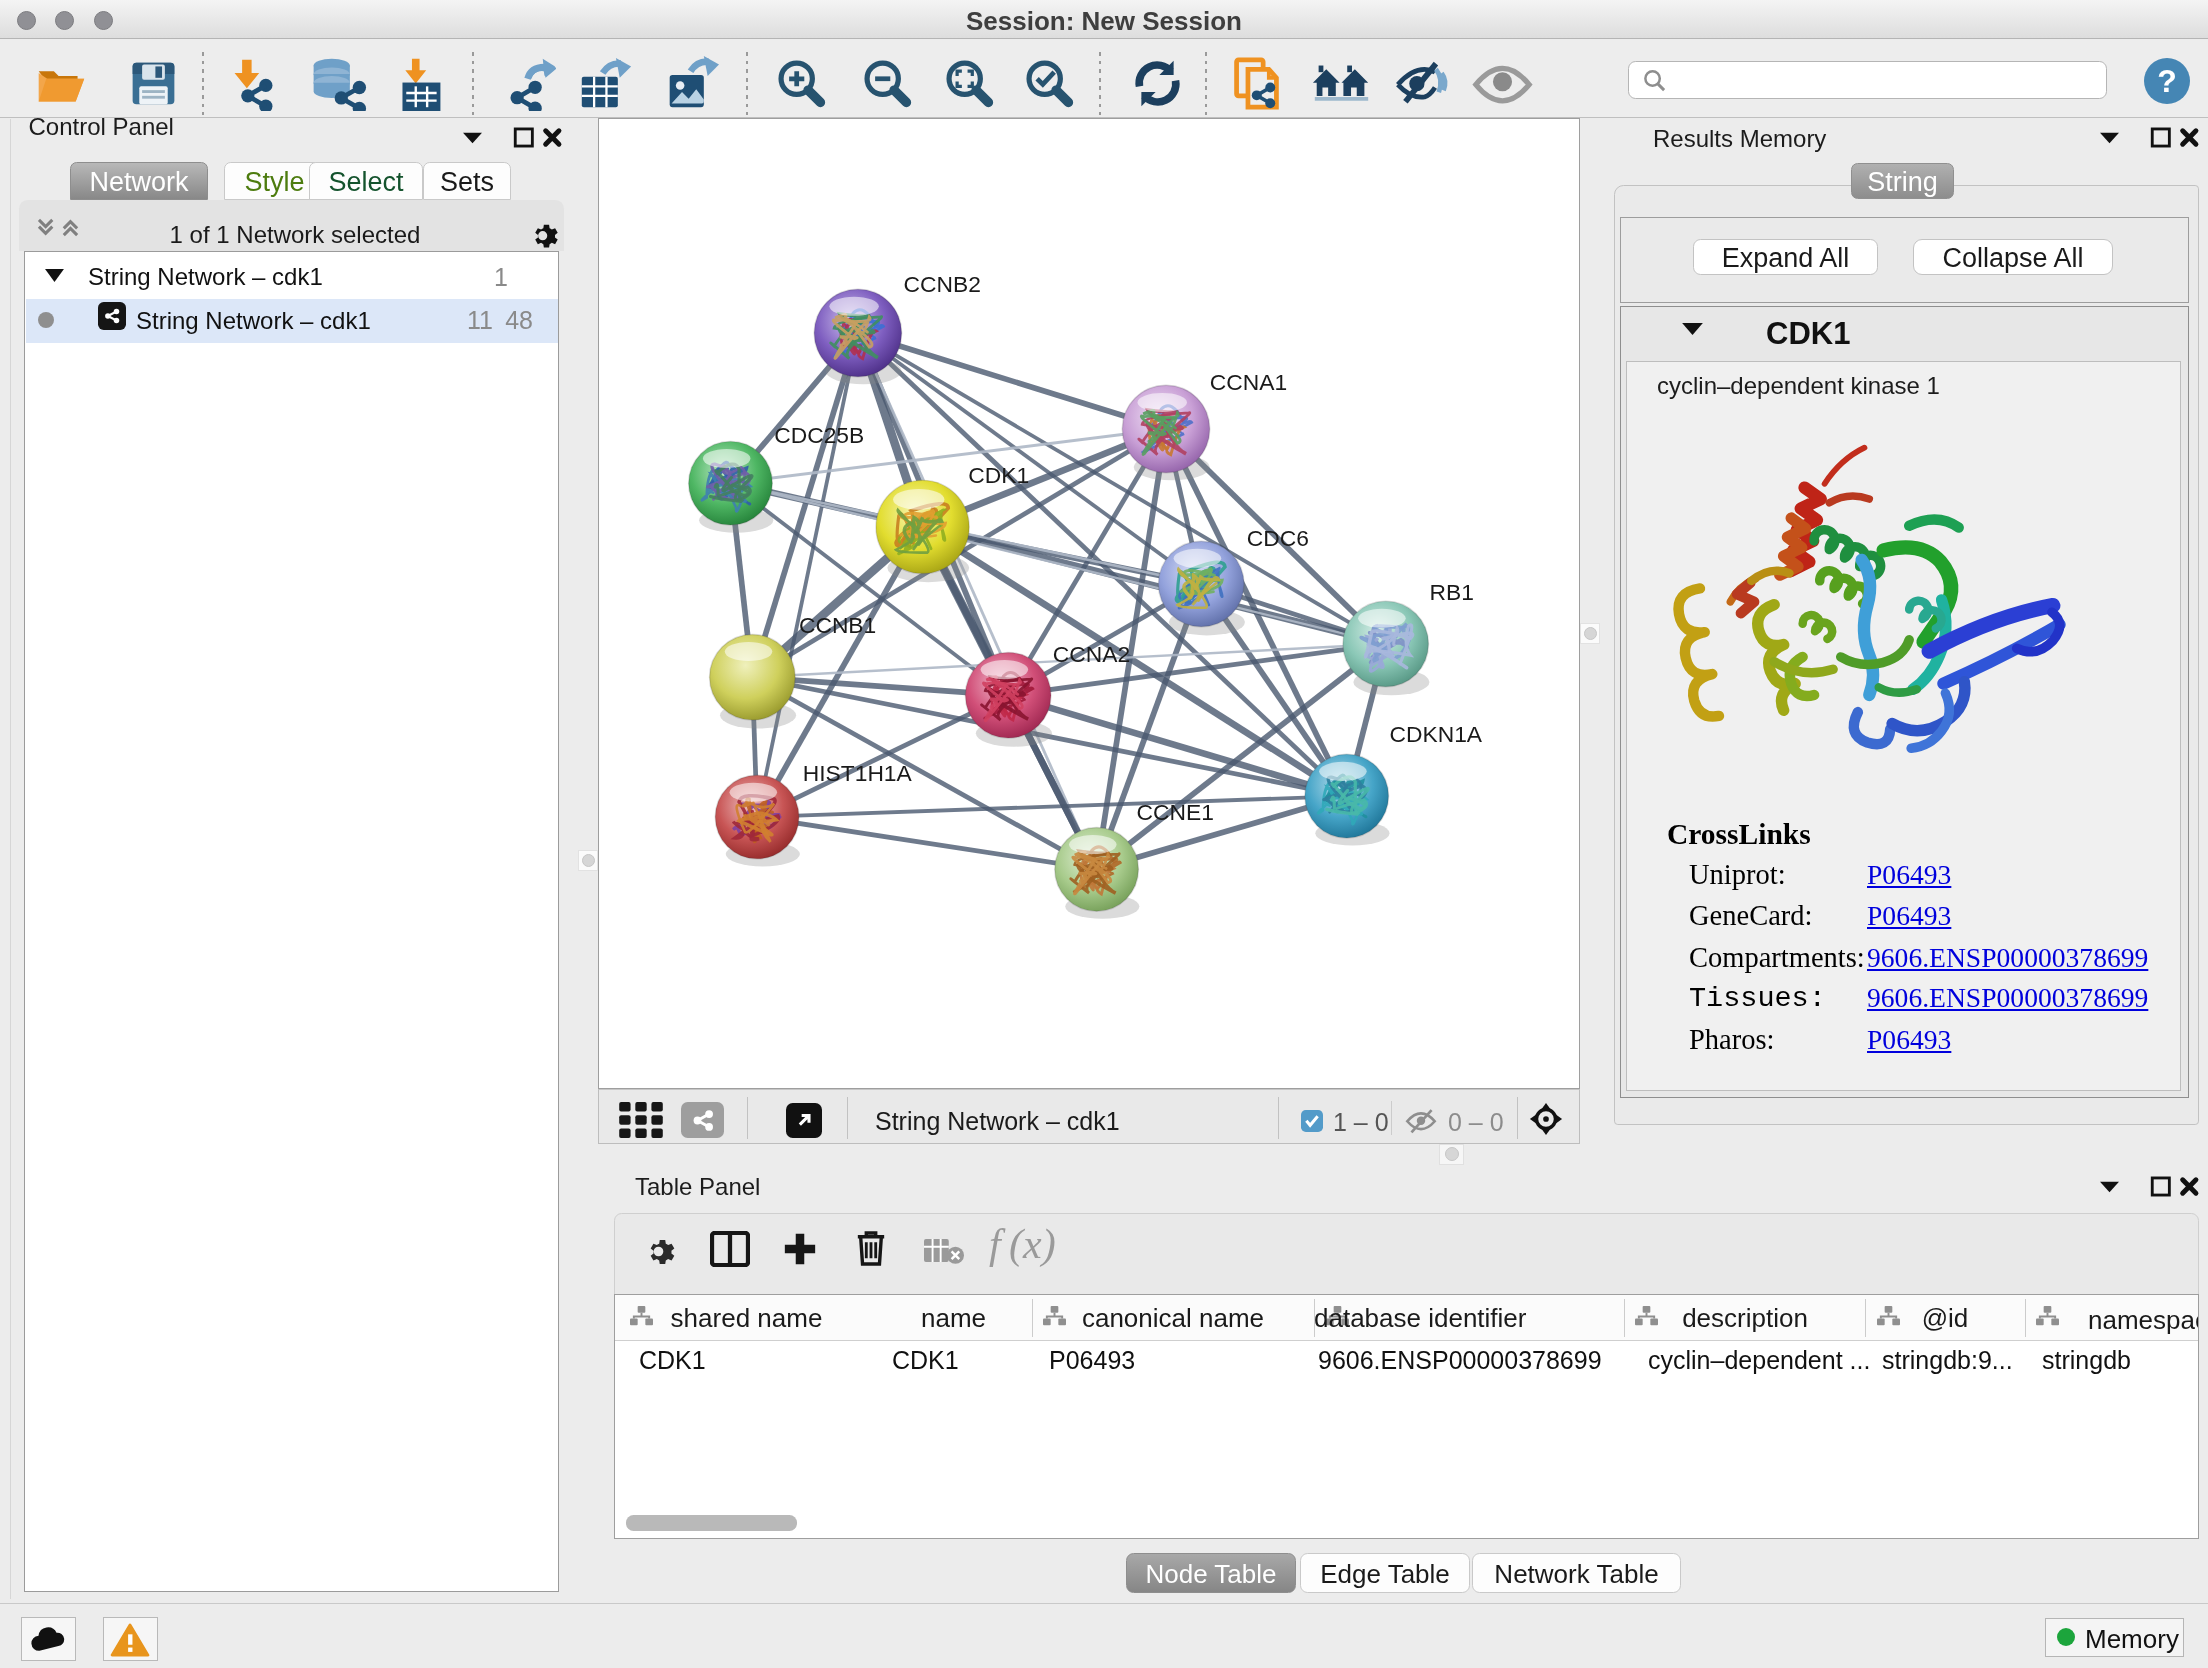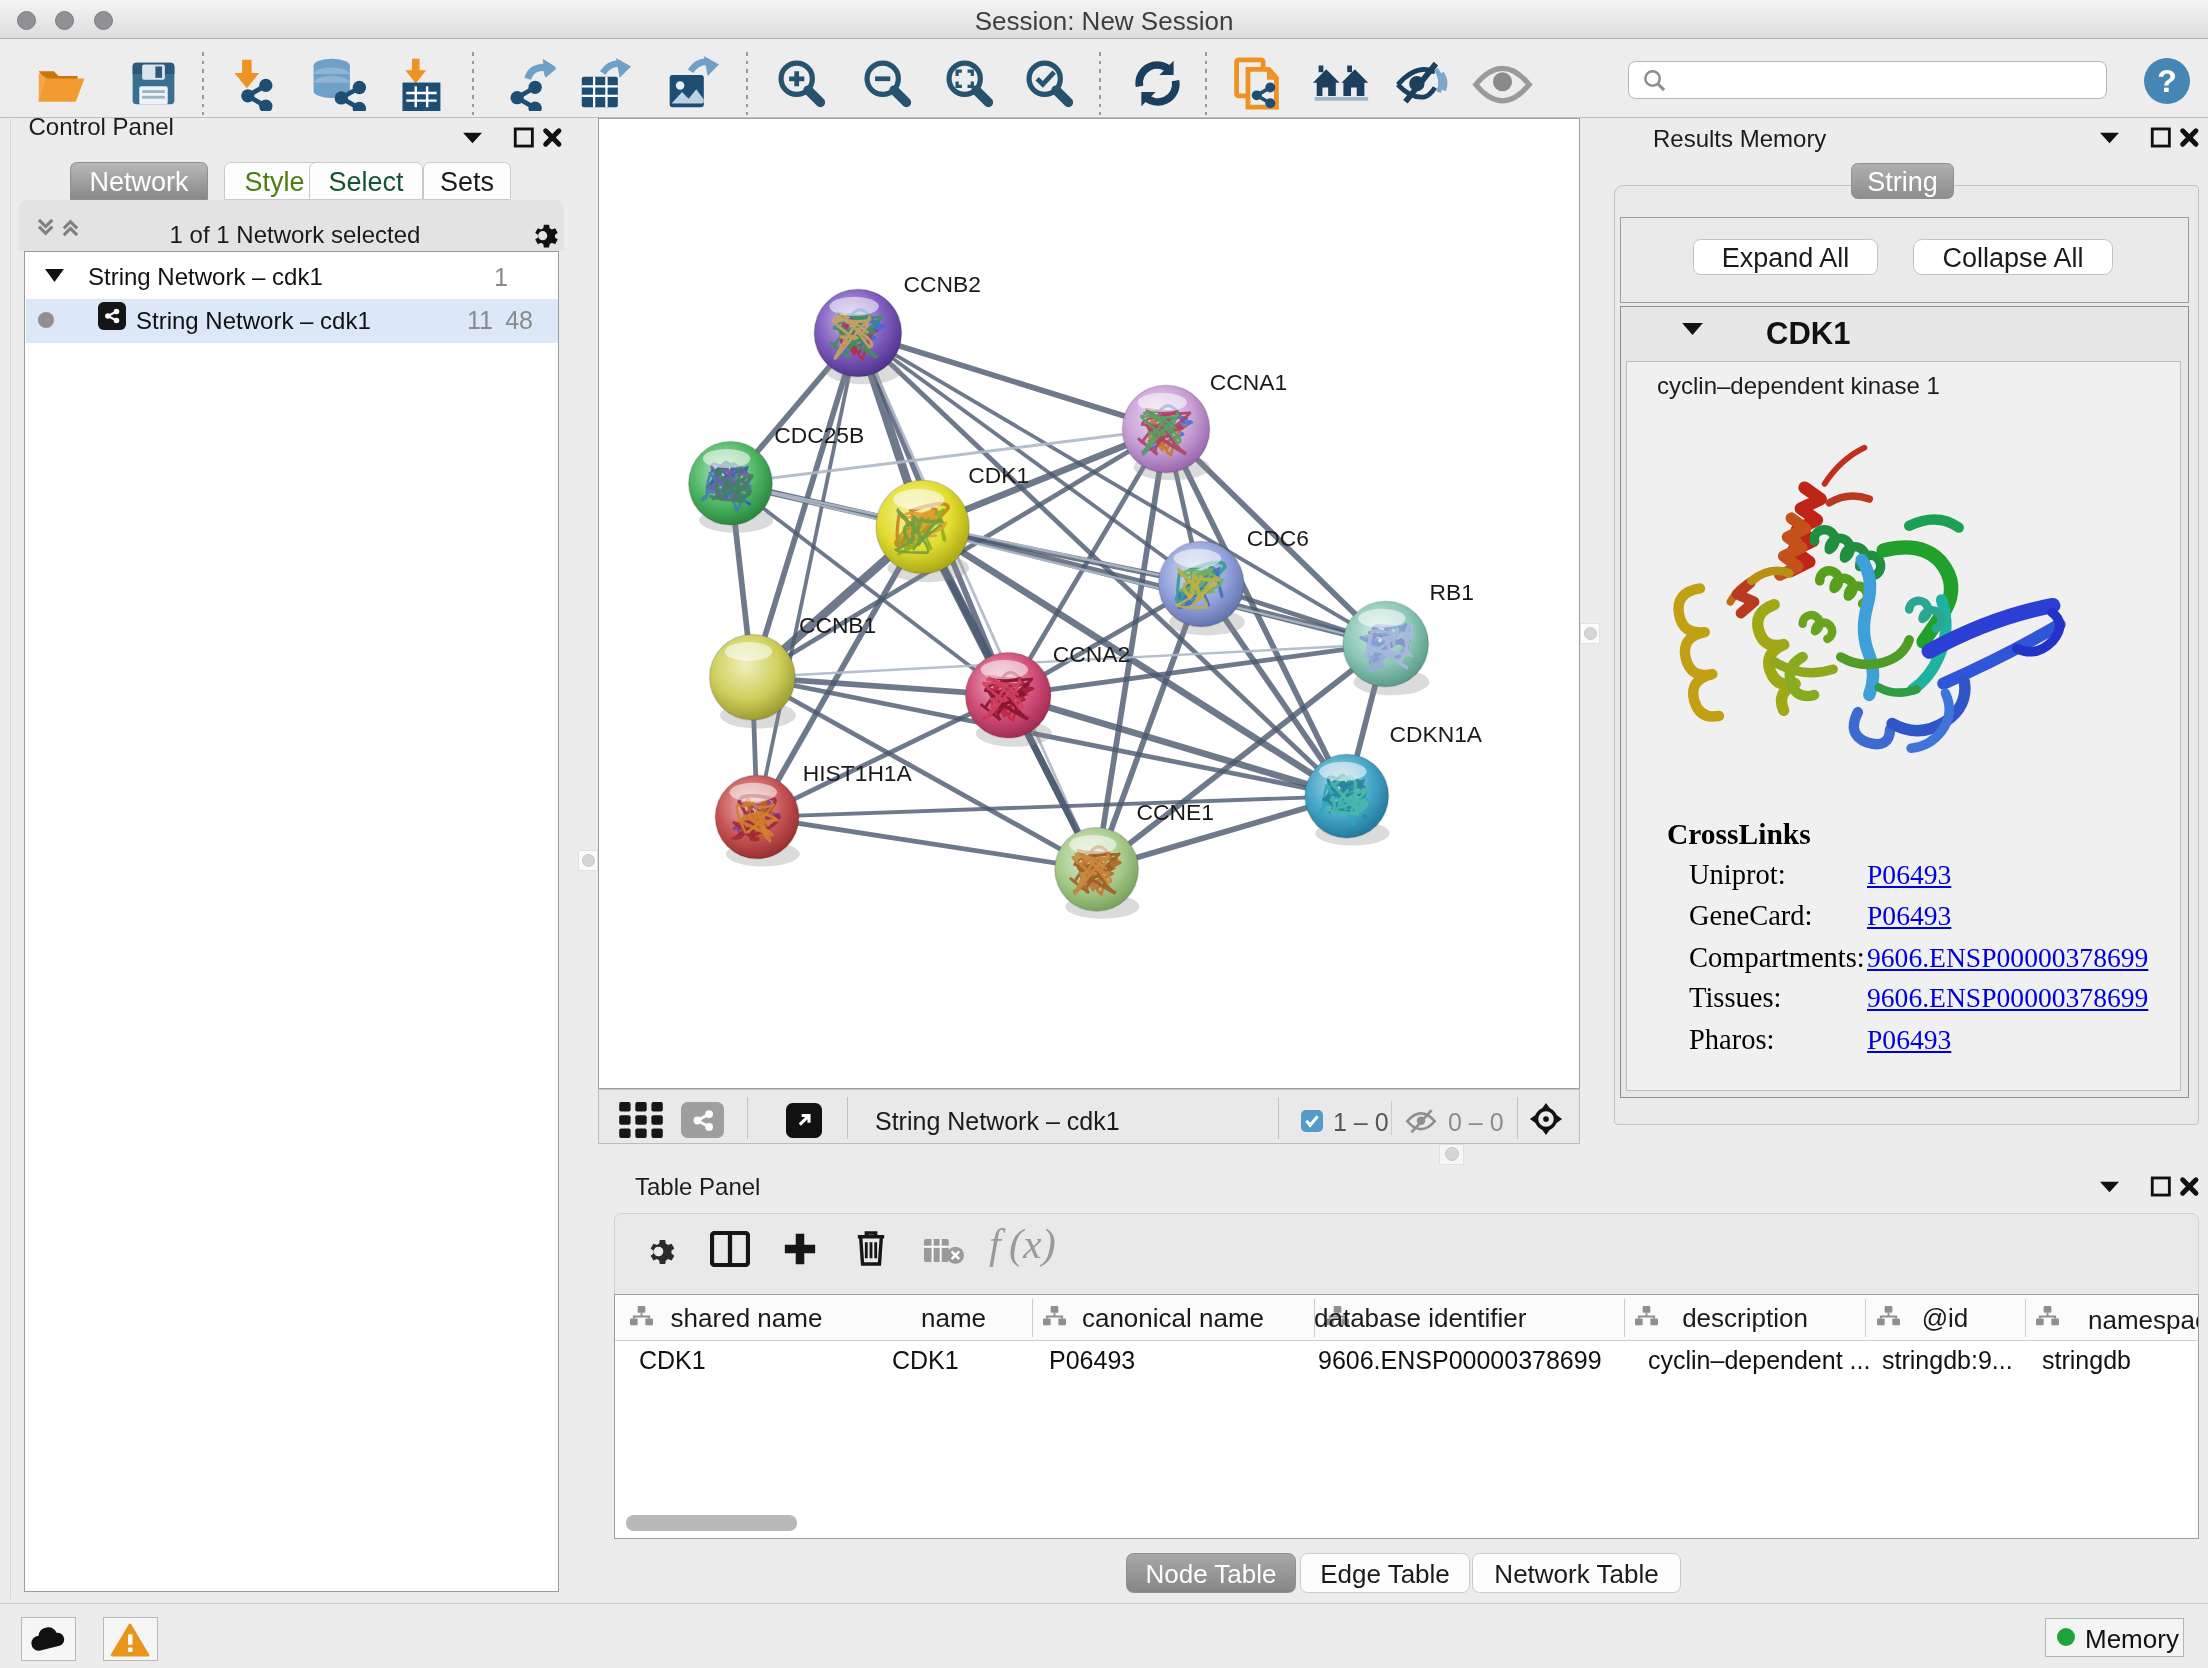--- a/index.html
+++ b/index.html
@@ -3,21 +3,21 @@
 * { margin:0; padding:0; box-sizing:border-box; }
 html,body { width:2208px; height:1668px; background:#ececec; font-family:"Liberation Sans", sans-serif; overflow:hidden; position:relative; }
 .abs { position:absolute; }
 .ptitle { font-size:24px; color:#1c1c1c; }
 svg { display:block; }
 </style></head><body>
 <div class="abs" style="left:0;top:0;width:2208px;height:39px;background:linear-gradient(#f4f4f4,#dddddd);border-bottom:1px solid #b4b4b4"></div>
 <div class="abs" style="left:17px;top:10.5px;width:19px;height:19px;border-radius:50%;background:#909095;border:1px solid #7c7c80"></div>
 <div class="abs" style="left:55px;top:10.5px;width:19px;height:19px;border-radius:50%;background:#909095;border:1px solid #7c7c80"></div>
 <div class="abs" style="left:94px;top:10.5px;width:19px;height:19px;border-radius:50%;background:#909095;border:1px solid #7c7c80"></div>
-<div class="abs" style="left:0;top:5.7px;width:2208px;text-align:center;font-size:26px;font-weight:400;color:#3e3e3e">Session: New Session</div>
+<div class="abs" style="left:0;top:5.7px;width:2208px;text-align:center;font-size:26px;font-weight:700;color:#3e3e3e">Session: New Session</div>
 <div class="abs" style="left:0;top:40px;width:2208px;height:78px;background:#ededed;border-bottom:1px solid #bfbfbf"></div>
 <div class="abs" style="left:33px;top:56px;width:55px;height:55px">
     <svg viewBox="0 0 58 58">
       <path d="M6 16 h16 l5 5 h20 v6 H14 z" fill="#c8760a"></path>
       <path d="M6 18 v30 h39 l9-24 H15 z" fill="#f3a64a"></path>
       <path d="M6 48 L14 24 H54 L45 48 Z" fill="#f09a30"></path>
     </svg>
   </div>
 <div class="abs" style="left:126px;top:56px;width:55px;height:55px">
     <svg viewBox="0 0 58 58">
@@ -651,21 +651,21 @@
 <path d="M300 268 q10 22-4 40 q-12 16-32 18" stroke="#3f74d8" stroke-width="10"></path>
 </g>
   </svg>
 <div class="abs" style="left:1667px;top:818px;font-family:'Liberation Serif',serif;font-size:29.5px;font-weight:700;color:#000">CrossLinks</div>
 <div class="abs" style="left:1689px;top:859px;font-family:'Liberation Serif',serif;font-size:28.5px;color:#000">Uniprot:</div>
 <div class="abs" style="left:1867px;top:859px;font-family:'Liberation Serif',serif;font-size:27.6px;color:#0000dd;text-decoration:underline">P06493</div>
 <div class="abs" style="left:1689px;top:900px;font-family:'Liberation Serif',serif;font-size:28.5px;color:#000">GeneCard:</div>
 <div class="abs" style="left:1867px;top:900px;font-family:'Liberation Serif',serif;font-size:27.6px;color:#0000dd;text-decoration:underline">P06493</div>
 <div class="abs" style="left:1689px;top:942px;font-family:Liberation Serif, serif;font-size:28.5px;color:#000">Compartments:</div>
 <div class="abs" style="left:1867px;top:942px;font-family:'Liberation Serif',serif;font-size:27.6px;color:#0000dd;text-decoration:underline">9606.ENSP00000378699</div>
-<div class="abs" style="left:1689px;top:982px;font-family:Liberation Serif, serif;font-size:28.5px;color:#000">Tissues:</div>
+<div class="abs" style="left:1689px;top:982px;font-family:Liberation Mono, monospace;font-size:28.5px;color:#000">Tissues:</div>
 <div class="abs" style="left:1867px;top:982px;font-family:'Liberation Serif',serif;font-size:27.6px;color:#0000dd;text-decoration:underline">9606.ENSP00000378699</div>
 <div class="abs" style="left:1689px;top:1024px;font-family:'Liberation Serif',serif;font-size:28.5px;color:#000">Pharos:</div>
 <div class="abs" style="left:1867px;top:1024px;font-family:'Liberation Serif',serif;font-size:27.6px;color:#0000dd;text-decoration:underline">P06493</div>
 <div class="abs ptitle" style="left:635px;top:1173px">Table Panel</div>
 <svg class="abs" style="left:2100px;top:1175px" width="114" height="23" viewBox="0 0 120 24">
     <path d="M0 7 l20 0 -10 11z" fill="#111"></path>
     <rect x="55" y="3" width="18" height="18" fill="none" stroke="#111" stroke-width="3"></rect>
     <path d="M87 5 L101 19 M101 5 L87 19" stroke="#111" stroke-width="5.2" stroke-linecap="round"></path>
   </svg>
 <div class="abs" style="left:614px;top:1213px;width:1585px;height:83px;background:#e9e9e9;border:1px solid #cfcfcf;border-radius:7.6px 7.6px 0 0"></div>

